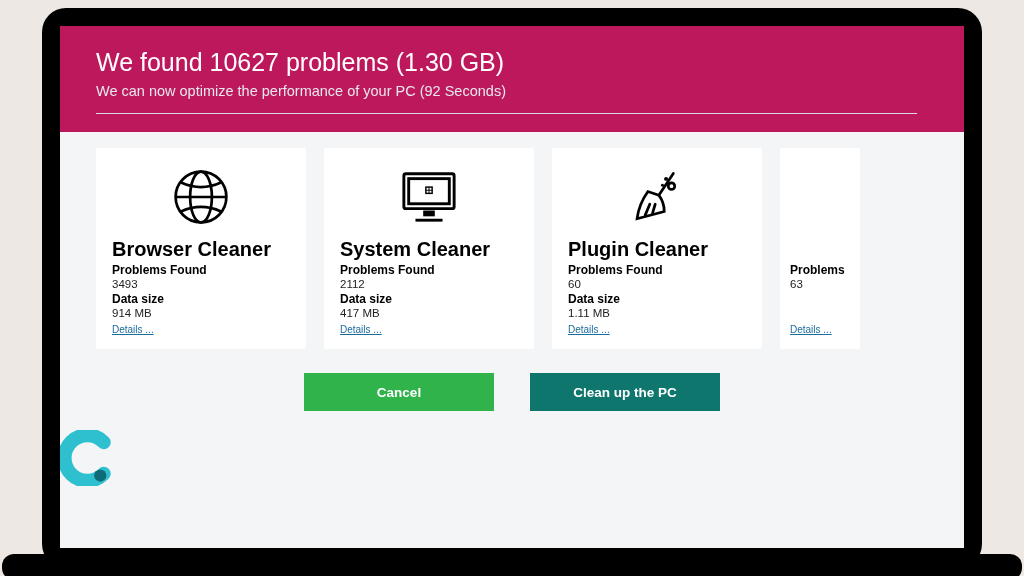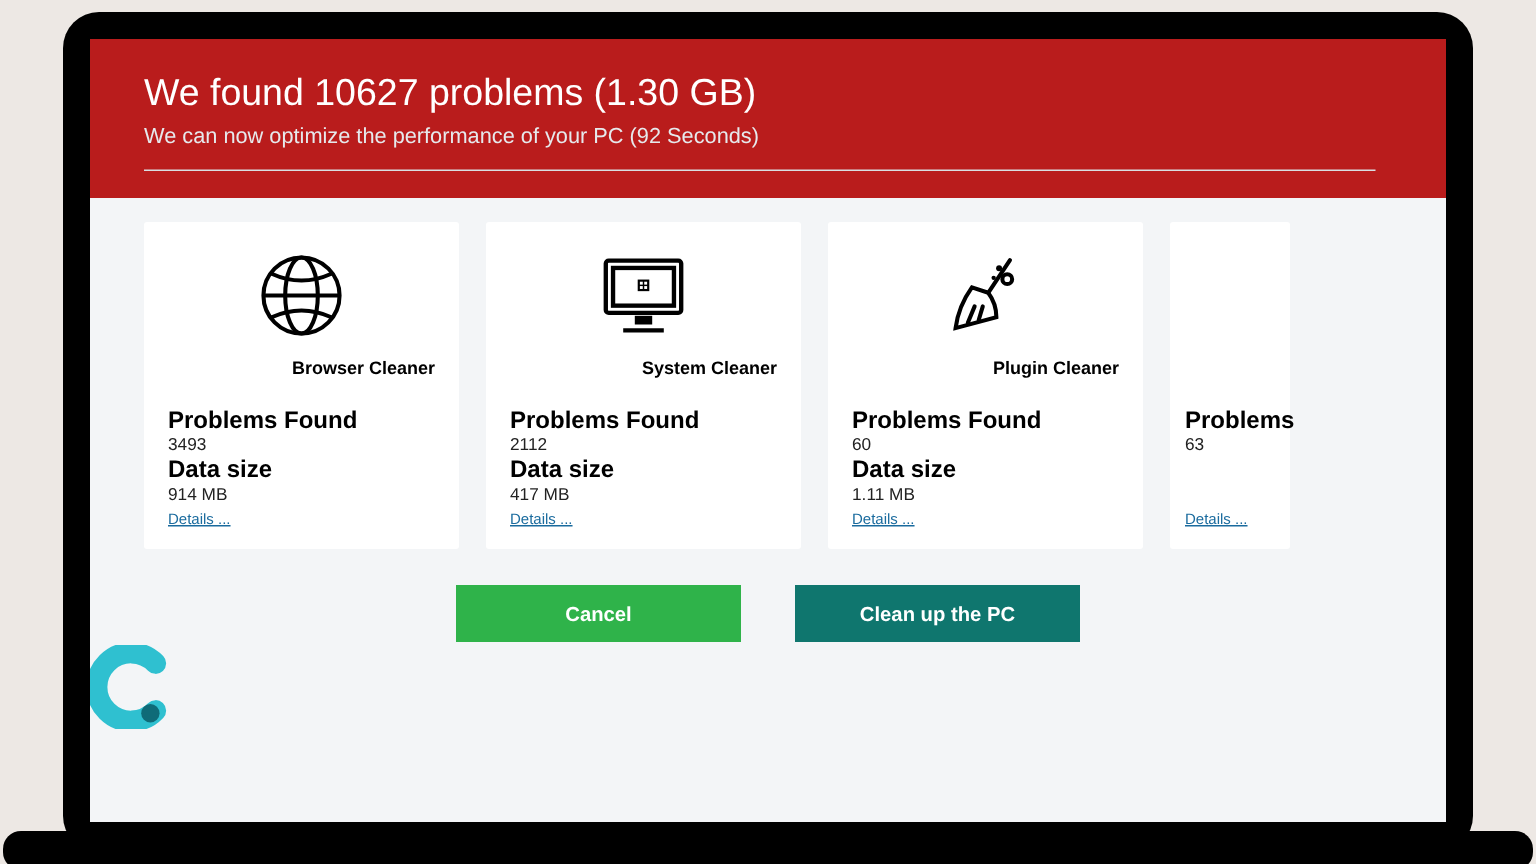--- a/index.html
+++ b/index.html
@@ -1,28 +1,28 @@
 <!DOCTYPE html>
 <html><head>
 <meta charset="utf-8">
 <style>
   html,body{margin:0;padding:0;width:1024px;height:576px;font-family:"Segoe UI",Arial,sans-serif;background:#ede8e4;overflow:hidden}
   .laptop{position:absolute;left:42px;top:8px;width:940px;height:560px;background:#000;border-radius:24px;padding:18px 18px 0 18px;box-sizing:border-box}
   .base-ext{position:absolute;left:-40px;right:-40px;bottom:-12px;height:26px;background:#000;border-radius:12px}
   .screen{width:100%;height:522px;background:#f3f5f7;overflow:hidden;position:relative}
-  .header{background:#b91c1c;color:#fff;padding:22px 47px 18px 36px}
+  .header{background:#be185d;color:#fff;padding:22px 47px 18px 36px}
   .header h1{margin:0 0 6px 0;font-weight:400;font-size:25px}
   .header p{margin:0 0 14px 0;font-weight:300;font-size:14.5px;color:#e6e9ec}
   .header hr{border:none;border-top:1px solid #d9dde1;margin:0}
   .cards{display:flex;gap:18px;padding:16px 0 16px 36px;background:#f3f5f7}
   .card{background:#fff;width:210px;flex:0 0 210px;padding:14px 16px 12px 16px;box-sizing:border-box;border-radius:2px}
   .card.partial{width:80px;flex:0 0 80px;padding-left:10px;padding-right:0}
   .card-icon{display:flex;justify-content:center;align-items:center;height:70px;margin-bottom:6px}
-  .card-title{text-align:right;font-weight:700;font-size:12px;margin-bottom:20px}
-  .card .lbl{font-weight:700;font-size:16px;margin-top:2px}
+  .card-title{text-align:left;font-weight:700;font-size:20px;margin-bottom:2px}
+  .card .lbl{font-weight:700;font-size:12px;margin-top:2px}
   .card .val{font-size:11.5px;margin-top:1px;color:#222}
   .card a{display:inline-block;margin-top:3px;font-size:10px;color:#1a6b9e;text-decoration:underline}
   .actions{display:flex;gap:36px;justify-content:center;padding:8px 0 20px 0;background:#f3f5f7}
   .btn{width:190px;height:38px;border:none;color:#fff;font-weight:700;font-size:13.5px;cursor:pointer}
   .btn.cancel{background:#2fb34a}
   .btn.clean{background:#0f766e}
   .logo{position:absolute;left:0;bottom:62px;width:56px;height:56px}
   svg{display:block}
 </style>
 </head>

